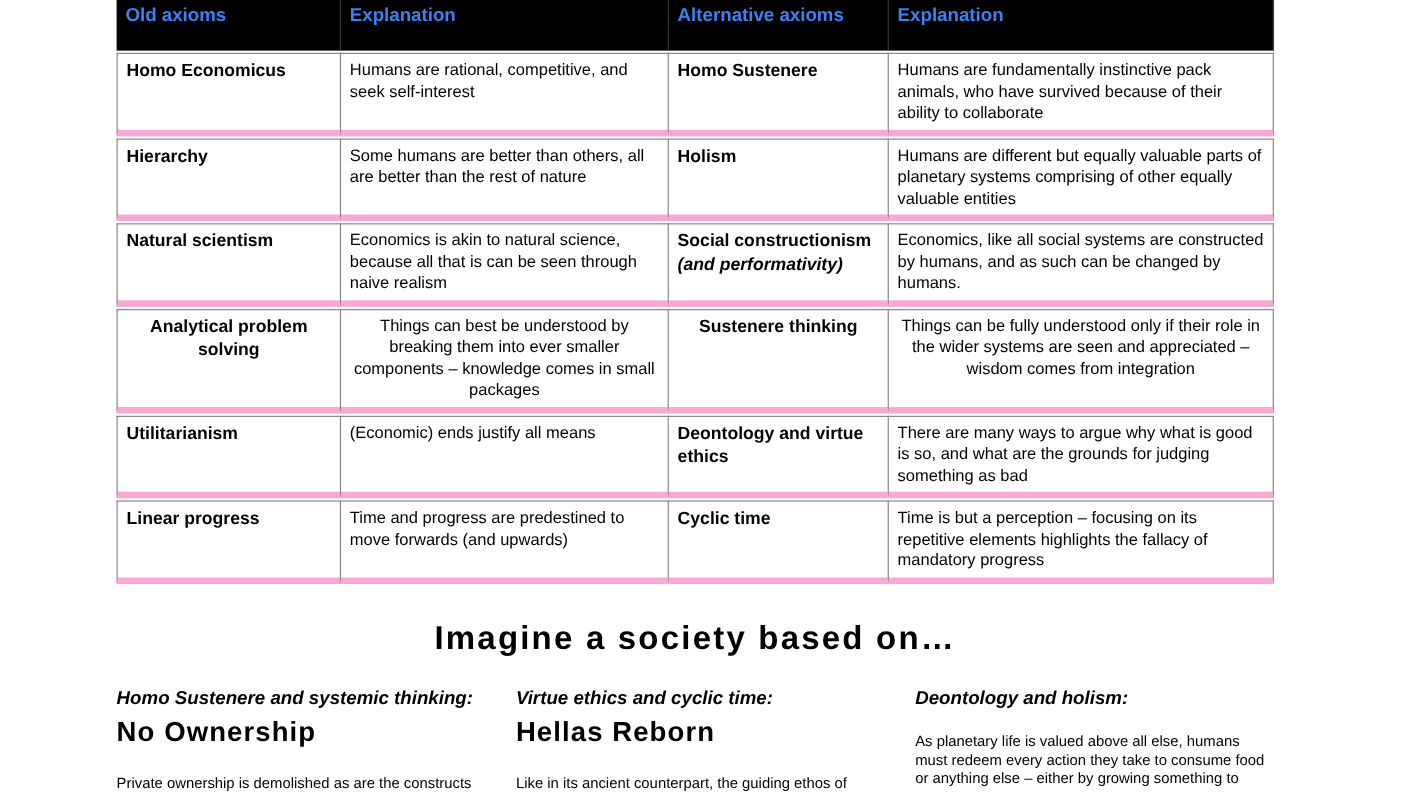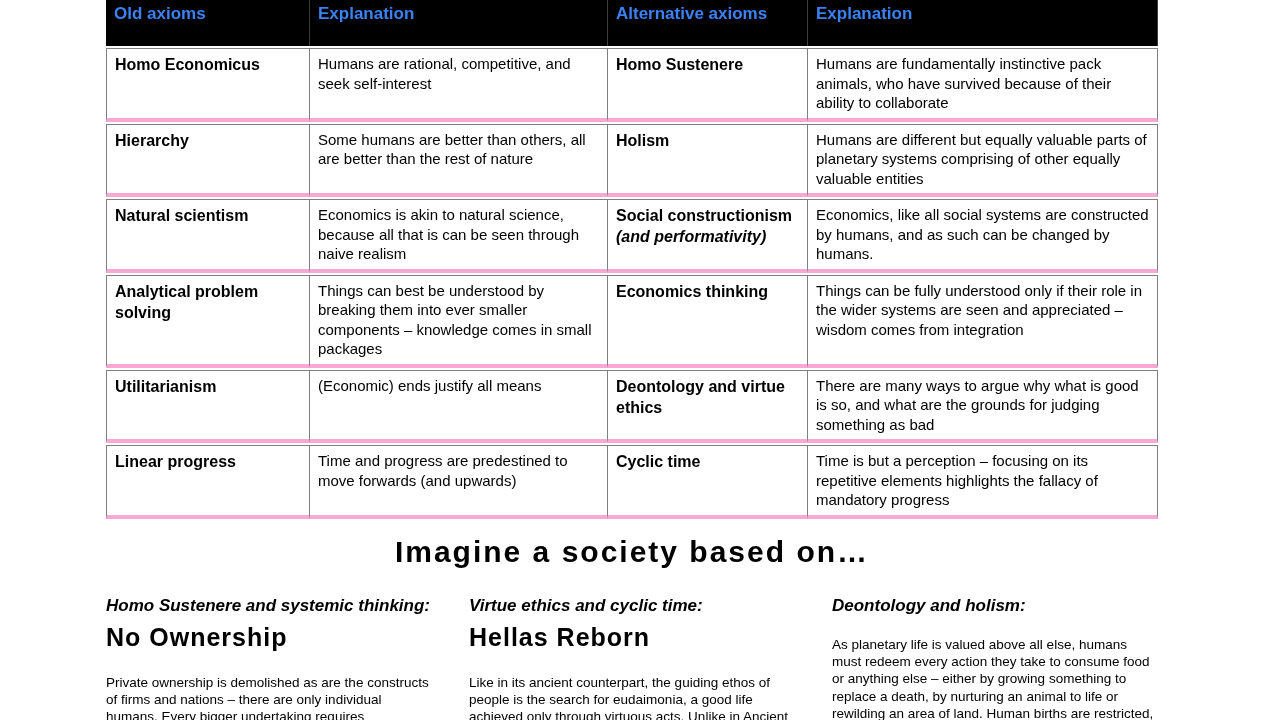--- a/index.html
+++ b/index.html
@@ -7,32 +7,32 @@
     color:#000; font-family:"Liberation Sans", sans-serif; }
   .page { position:relative; width:1280px; height:720px; overflow:hidden; }
   .content { width:1052px; margin-left:106px; }
 
   
   table.axioms { border-collapse:separate; border-spacing:0 2px; width:1052px;
     margin-top:-2px; table-layout:fixed; }
   th { background:#000; color:#3b82f6; text-align:left; vertical-align:top;
     font-size:17px; font-weight:bold; line-height:21px; padding:3px 8px;
     height:46px; border-right:1px solid #3c3c3c; }
-  td { border-top:1px solid #7f7f7f; border-bottom:4px solid #f9a8d4;
+  td { border-top:1px solid #7f7f7f; border-bottom:6px solid #f9a8d4;
     border-right:1px solid #7f7f7f; vertical-align:top; padding:5px 8px; }
   td:first-child { border-left:1px solid #7f7f7f; }
   .axiom-name { font-size:16px; font-weight:bold; line-height:21px; }
   .axiom-expl { font-size:15px; line-height:19.5px; }
   .alt-italic { font-style:italic; }
   tr.r1 td { height:63px; } tr.r2 td { height:73px; } tr.r3 td { height:69px; }
-  tr.r4 td { height:81px; } tr.r5 td { height:61px; } tr.r6 td { height:63px; }
+  tr.r4 td { height:81px;text-align:center; } tr.r5 td { height:61px; } tr.r6 td { height:63px; }
 
   
   .imagine-title { text-align:center; font-size:30px; font-weight:bold;
-    letter-spacing:2px; margin-top:13px; line-height:36px; }
+    letter-spacing:2px; margin-top:30px; line-height:36px; }
   .societies { display:grid; grid-template-columns:repeat(3, 1fr);
     column-gap:37px; margin-top:28px; }
   .society-tagline { font-size:17px; font-weight:bold; font-style:italic;
     line-height:16px; }
   .society-title { font-size:25px; font-weight:bold; letter-spacing:1px;
     line-height:30px; margin-top:8px; }
   .society-description { margin-top:22px; font-size:13.5px; line-height:17.4px; }
 </style>
 </head>
 <body>
@@ -70,21 +70,21 @@
         </tr>
         <tr class="r3">
           <td class="axiom-name">Natural scientism</td>
           <td class="axiom-expl">Economics is akin to natural science, because all that is can be seen through naive realism</td>
           <td class="axiom-name"><span>Social constructionism</span><span class="alt-italic"> (and performativity)</span></td>
           <td class="axiom-expl">Economics, like all social systems are constructed by humans, and as such can be changed by humans.</td>
         </tr>
         <tr class="r4">
           <td class="axiom-name">Analytical problem solving</td>
           <td class="axiom-expl">Things can best be understood by breaking them into ever smaller components – knowledge comes in small packages</td>
-          <td class="axiom-name"><span>Economics thinking</span><span class="alt-italic"></span></td>
+          <td class="axiom-name"><span>Sustenere thinking</span><span class="alt-italic"></span></td>
           <td class="axiom-expl">Things can be fully understood only if their role in the wider systems are seen and appreciated – wisdom comes from integration</td>
         </tr>
         <tr class="r5">
           <td class="axiom-name">Utilitarianism</td>
           <td class="axiom-expl">(Economic) ends justify all means</td>
           <td class="axiom-name"><span>Deontology and virtue ethics</span><span class="alt-italic"></span></td>
           <td class="axiom-expl">There are many ways to argue why what is good is so, and what are the grounds for judging something as bad</td>
         </tr>
         <tr class="r6">
           <td class="axiom-name">Linear progress</td>

